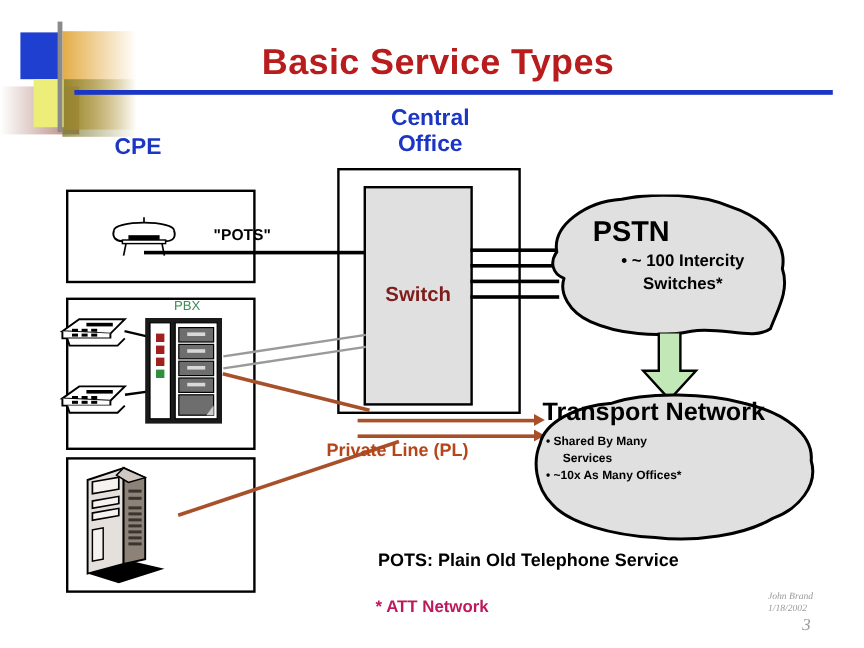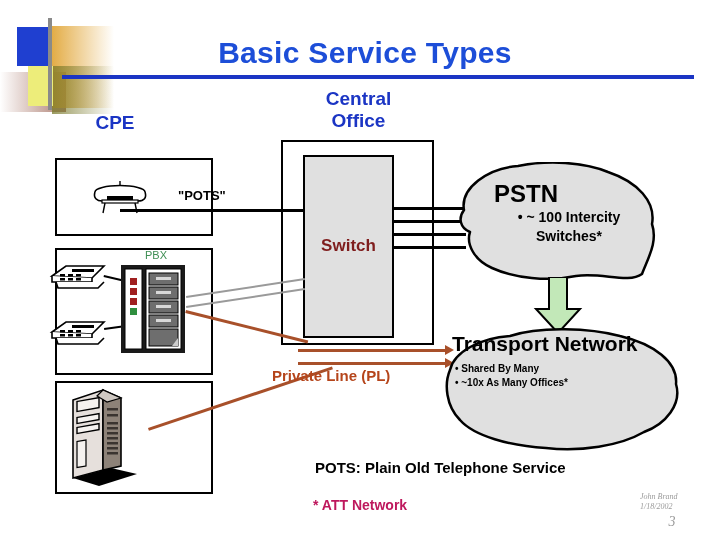--- a/index.html
+++ b/index.html
@@ -40,21 +40,21 @@
   }
   .logo-bar {
     position: absolute; left: 48px; top: 8px; width: 4px; height: 92px;
     background: #8a8a8a;
   }
 
   
   .title {
     position: absolute; left: 60px; top: 36px; width: 610px;
     text-align: center;
-    font-size: 30px; font-weight: bold; color: #1d4ed8;
+    font-size: 30px; font-weight: bold; color: #b91c1c;
     letter-spacing: 0.3px;
     white-space: nowrap;
   }
   .title-rule {
     position: absolute; left: 62px; top: 75px; width: 632px; height: 4px;
     background: #1b35c4;
   }
 
   
   .sec-head {
@@ -255,20 +255,21 @@
     <svg width="245" height="126" viewBox="0 0 245 126">
       <path d="M 10 44 C 14 26, 40 12, 70 10 C 100 0, 150 2, 180 10
                C 214 18, 238 36, 236 58 C 242 78, 226 98, 204 106
                C 180 120, 140 126, 106 122 C 70 120, 34 110, 20 94
                C 6 80, 4 58, 10 44 Z" fill="#e0e0e0" stroke="#000000" stroke-width="2.5" stroke-linejoin="round"></path>
     </svg>
   </div>
   <div class="cloud-text tn-title">Transport Network</div>
   <div class="cloud-text tn-bullets">
     <span>• Shared By Many</span><br>
+    <span class="indent">Services</span>
     <span>• ~10x As Many Offices*</span>
   </div>
 
   <div class="art phone1">
     <svg width="64" height="34" viewBox="0 0 64 34">
       <path d="M32 1 L32 6" stroke="#000" stroke-width="1.4" fill="none"></path>
       <ellipse cx="32" cy="12" rx="25" ry="6.5" fill="#fff" stroke="#000" stroke-width="1.6"></ellipse>
       <path d="M7 12 C 5 18, 9 21, 14 21 L 50 21 C 56 21, 59 18, 57 12" fill="#fff" stroke="#000" stroke-width="1.6"></path>
       <rect x="19" y="16" width="26" height="7" fill="#000"></rect>
       <rect x="14" y="20" width="36" height="3" fill="#fff" stroke="#000" stroke-width="1.2"></rect>

